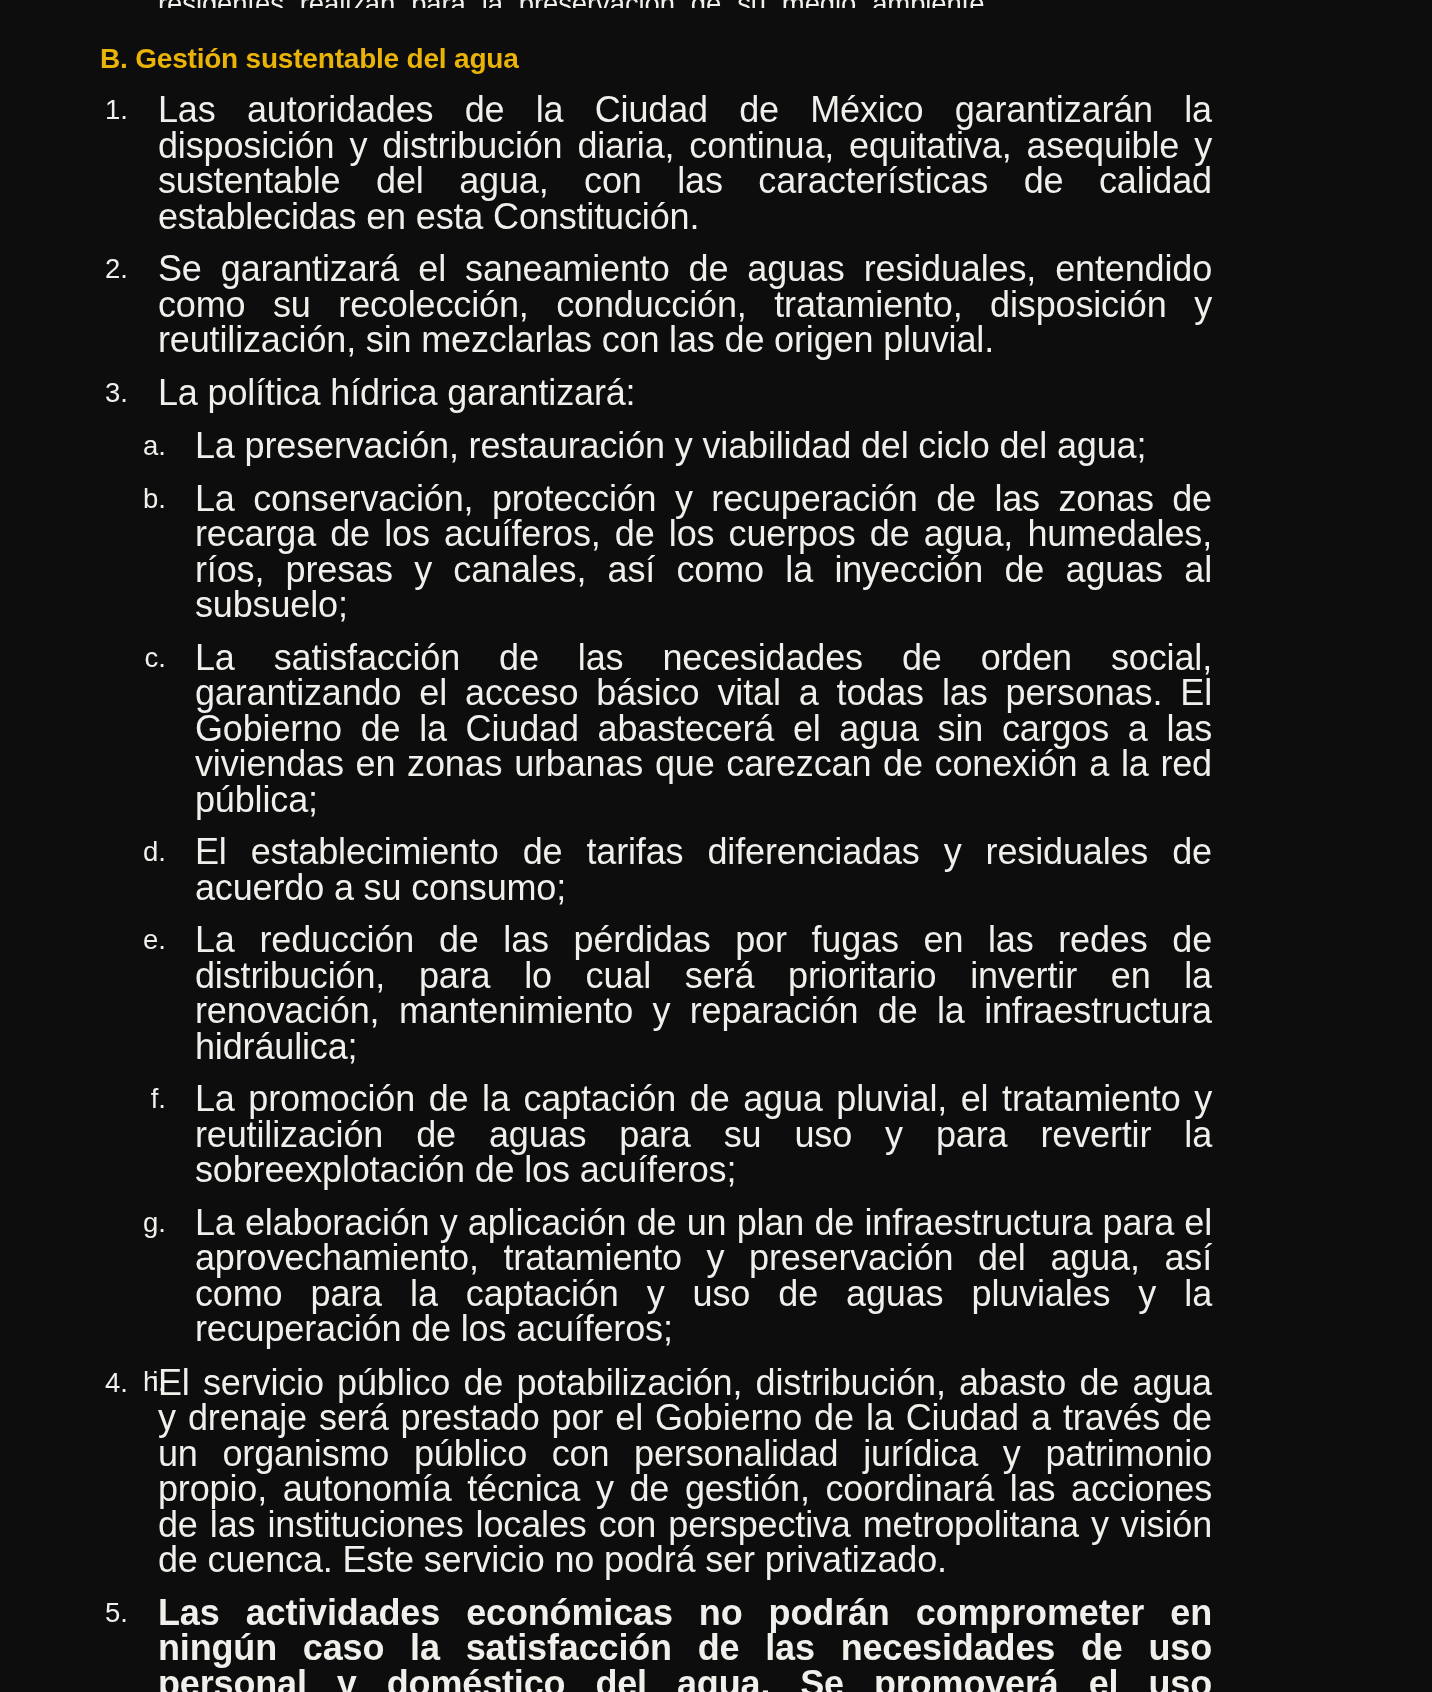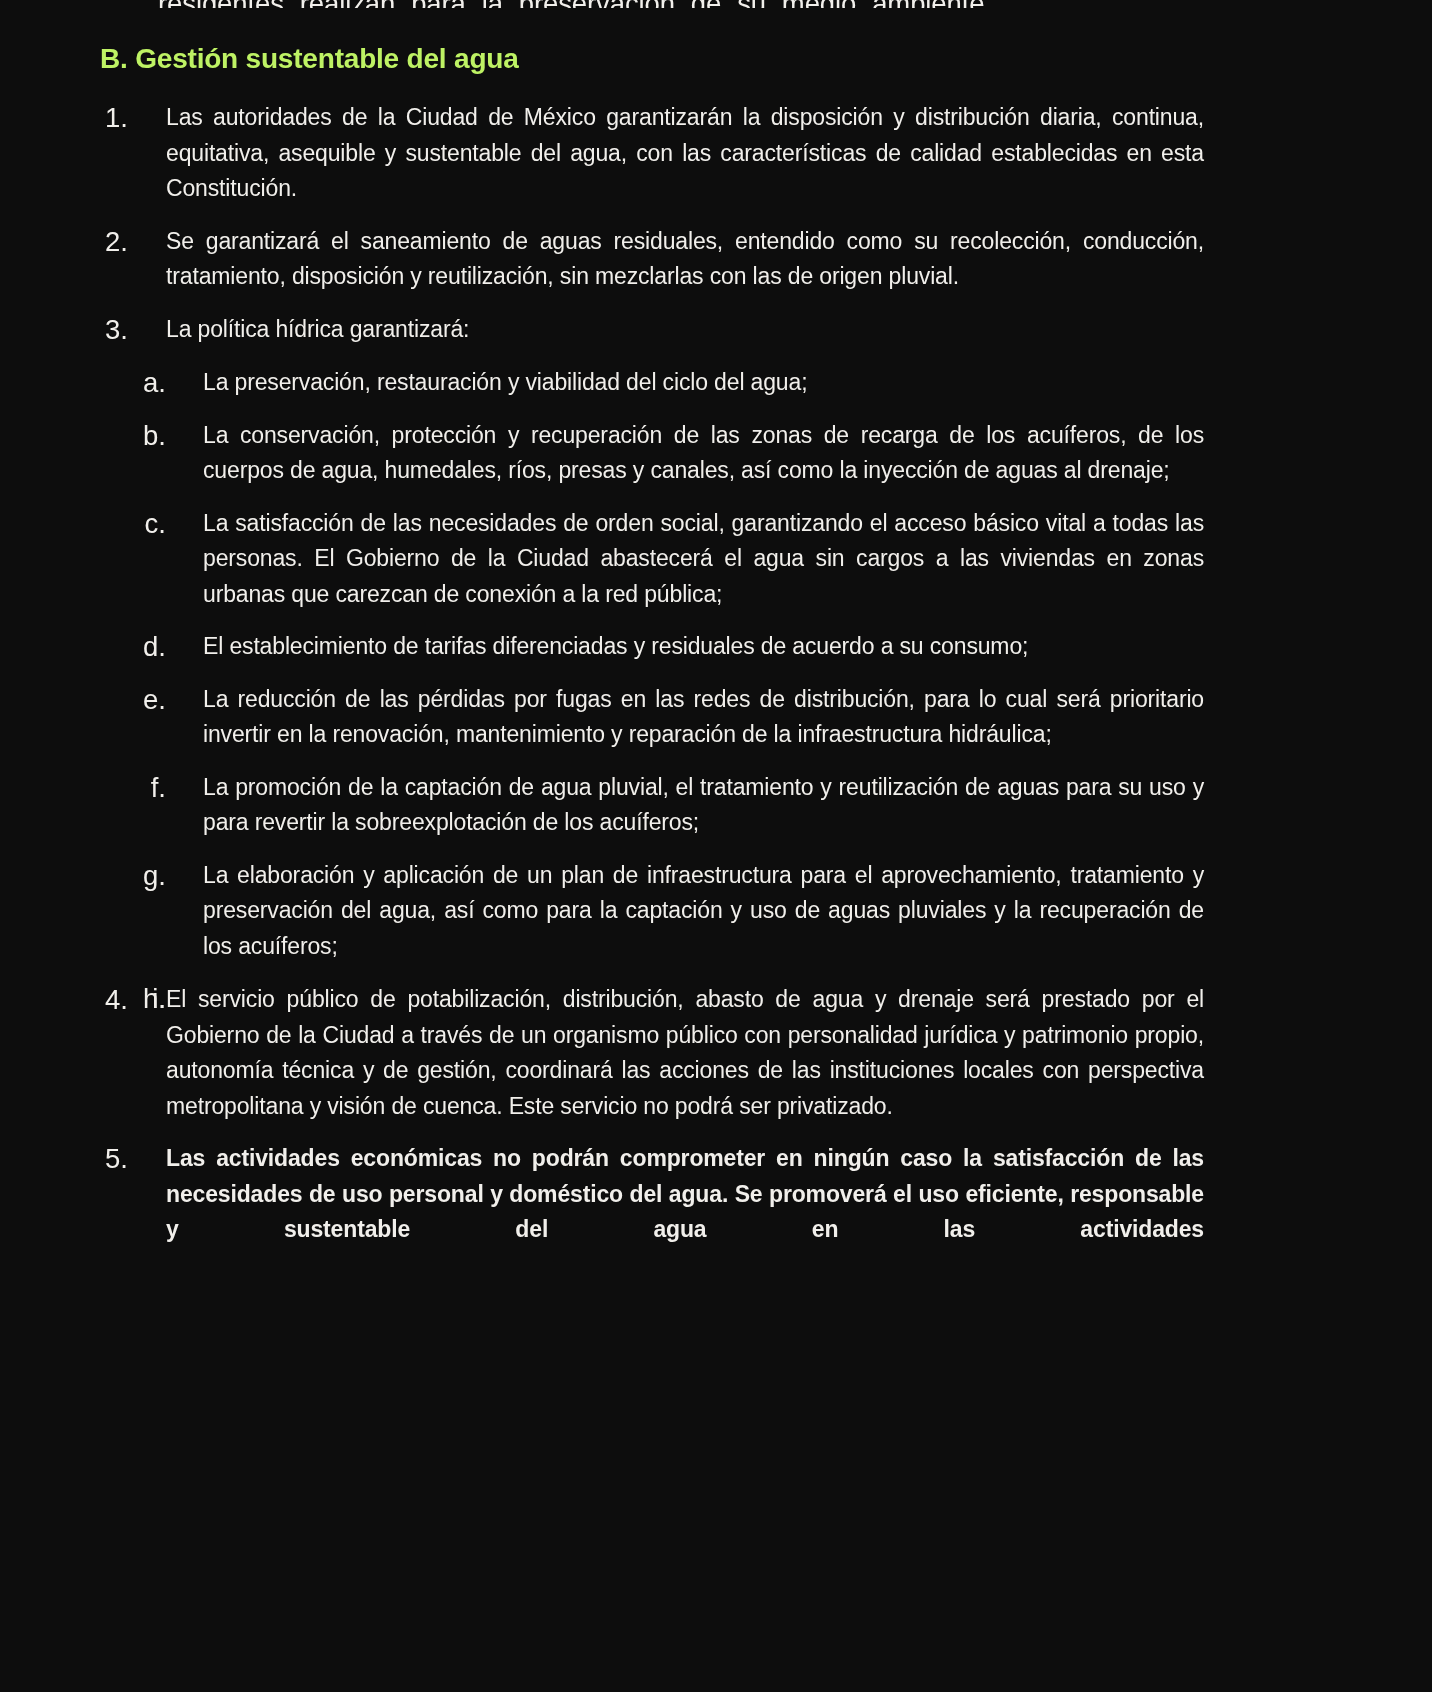--- a/index.html
+++ b/index.html
@@ -52,21 +52,21 @@
   .heading {
     margin: 0;
     padding: 0;
     position: absolute;
     left: 100px;
     top: 42px;
     font-size: 28px;
     font-weight: bold;
     line-height: 34px;
     letter-spacing: -0.2px;
-    color: #bef264;
+    color: #eab308;
   }
 
   .list {
     list-style: none;
     margin: 0;
     padding: 0;
   }
 
   .item {
     position: relative;
@@ -102,27 +102,27 @@
     left: 0;
     top: 0;
     width: 166px;
     text-align: right;
     font-size: 27.5px;
     line-height: 35.5px;
     color: #f1efeb;
   }
 
   .body-text {
-    font-size: 23px;
+    font-size: 36px;
     line-height: 35.5px;
     letter-spacing: -0.15px;
     text-align: justify;
     text-justify: inter-word;
     color: #f1efeb;
-    margin: 8px;
+    margin: 0;
     word-spacing: 0px;
   }
   .body-text.last-justify {
     text-align-last: justify;
     font-weight: bold;
   }
 
   #lvl1-list { position: absolute; left: 0; top: 92px; width: 1432px; }
 </style>
 </head>
@@ -154,21 +154,21 @@
       <p class="body-text">La política hídrica garantizará:</p>
     </li>
 
     <li class="item lvl2" style="margin-top:18px;">
       <span class="marker">a.</span>
       <p class="body-text">La preservación, restauración y viabilidad del ciclo del agua;</p>
     </li>
 
     <li class="item lvl2">
       <span class="marker">b.</span>
-      <p class="body-text">La conservación, protección y recuperación de las zonas de recarga de los acuíferos, de los cuerpos de agua, humedales, ríos, presas y canales, así como la inyección de aguas al drenaje;</p>
+      <p class="body-text">La conservación, protección y recuperación de las zonas de recarga de los acuíferos, de los cuerpos de agua, humedales, ríos, presas y canales, así como la inyección de aguas al subsuelo;</p>
     </li>
 
     <li class="item lvl2">
       <span class="marker">c.</span>
       <p class="body-text">La satisfacción de las necesidades de orden social, garantizando el acceso básico vital a todas las personas. El Gobierno de la Ciudad abastecerá el agua sin cargos a las viviendas en zonas urbanas que carezcan de conexión a la red pública;</p>
     </li>
 
     <li class="item lvl2">
       <span class="marker">d.</span>
       <p class="body-text">El establecimiento de tarifas diferenciadas y residuales de acuerdo a su consumo;</p>

